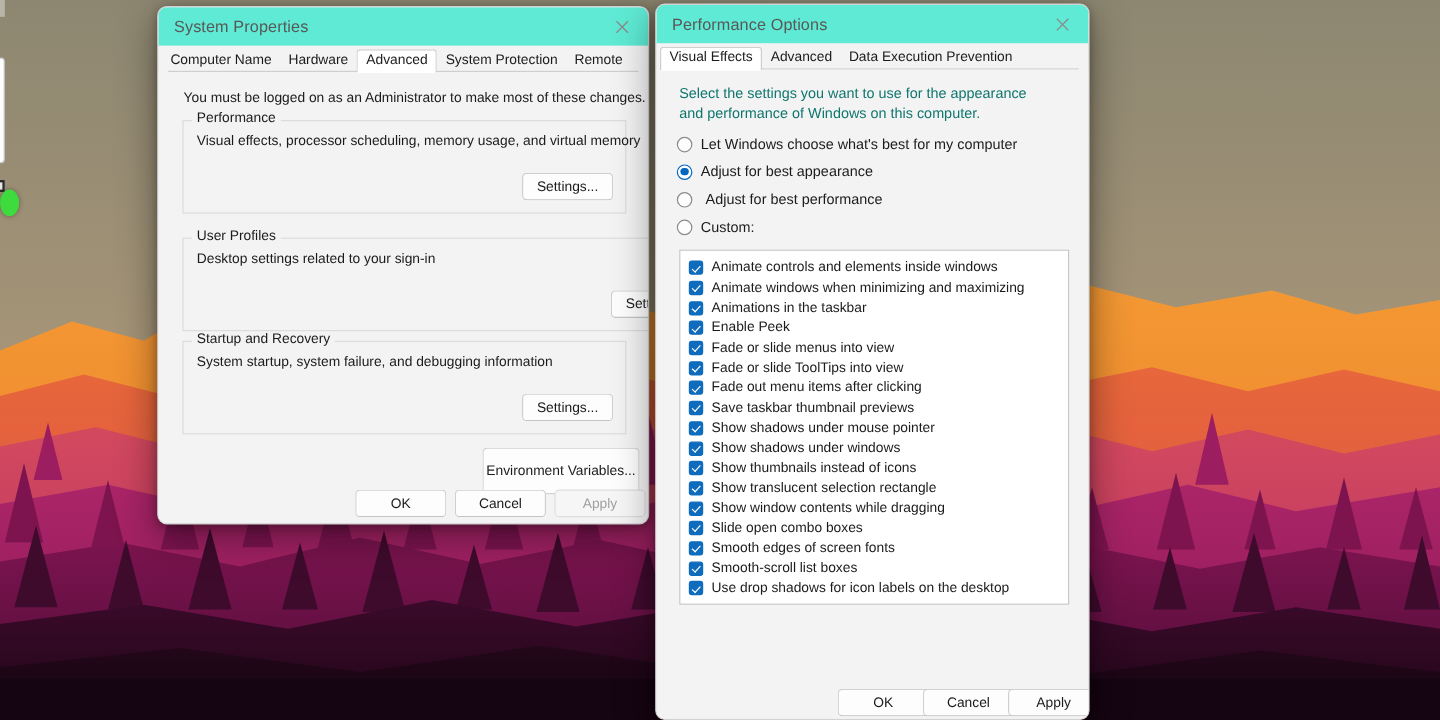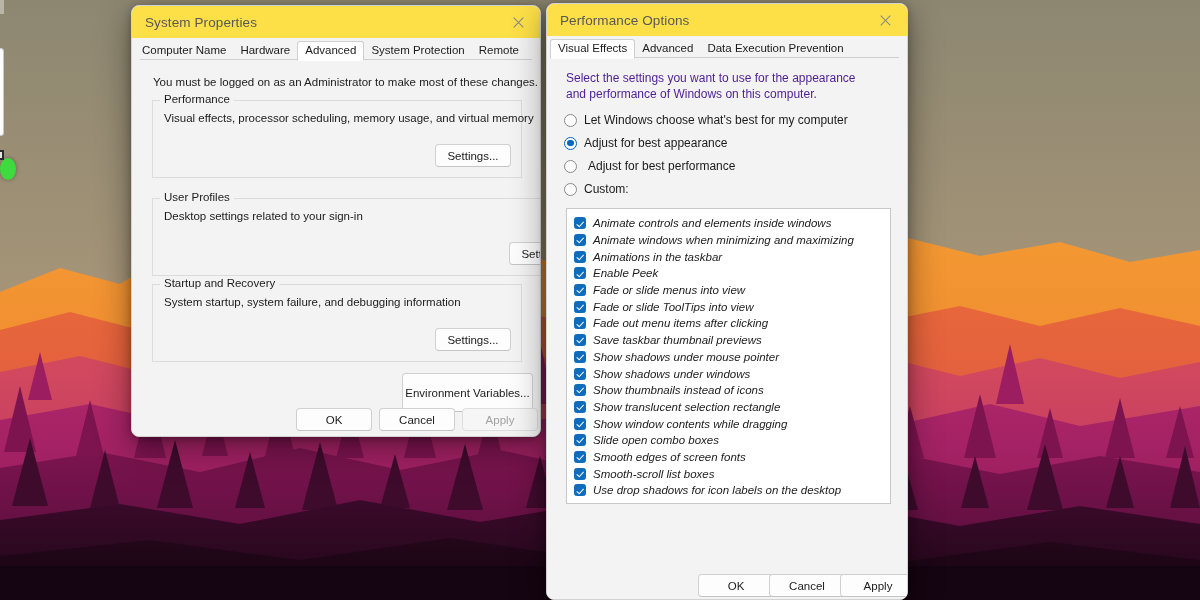--- a/index.html
+++ b/index.html
@@ -37,21 +37,21 @@
     position: absolute;
     background: #f3f3f3;
     border: 1px solid #d2d2d2;
     border-radius: 8px;
     box-shadow: 0 10px 34px rgba(0,0,0,.42), 0 2px 8px rgba(0,0,0,.28);
     overflow: hidden;
   }
   .titlebar {
     height: 32px; display: flex; align-items: center;
     padding-left: 13px; position: relative;
-    background: #fde047;
+    background: #5eead4;
   }
   .title-text {
     font-size: 13.5px; color: #585858; letter-spacing: .1px;
     white-space: nowrap;
   }
   .close-btn {
     position: absolute; right: 0; top: 0;
     width: 44px; height: 32px;
     display: flex; align-items: center; justify-content: center;
     cursor: default;
@@ -114,21 +114,21 @@
     display: flex; align-items: center; justify-content: center;
     cursor: default; white-space: nowrap;
   }
   .btn.disabled { color: #a0a0a0; background: #f6f6f6; border-color: #dedede; }
 
   .static-text { position: absolute; font-size: 11.5px; color: #1b1b1b; }
 
   
   .intro {
     position: absolute; left: 19px; top: 12px; width: 310px;
-    font-size: 12px; color: #4c1d95; line-height: 16px;
+    font-size: 12px; color: #0f766e; line-height: 16px;
   }
   .radio-row {
     position: absolute; left: 17px;
     display: flex; align-items: center; gap: 7px;
     font-size: 12px; color: #1b1b1b; cursor: default; white-space: nowrap;
   }
   .radio {
     width: 13px; height: 13px; border-radius: 50%;
     border: 1.3px solid #8a8a8a; background: #fdfdfd;
     flex: 0 0 auto; position: relative;
@@ -138,21 +138,20 @@
     content: ""; position: absolute; left: 50%; top: 50%;
     width: 6.5px; height: 6.5px; margin: -3.25px 0 0 -3.25px;
     background: #0067c0; border-radius: 50%;
   }
 
   .listbox {
     position: absolute;
     background: #ffffff;
     border: 1px solid #c8c8c8;
     overflow: hidden;
-    font-style: italic;
   }
   .lb-inner { padding: 6px 0 0 7px; }
   .lb-item {
     display: flex; align-items: center; gap: 7px;
     height: 16.7px;
     font-size: 11.5px; color: #1b1b1b;
     white-space: nowrap; cursor: default;
   }
   .cbx {
     width: 12px; height: 12px; flex: 0 0 auto;

